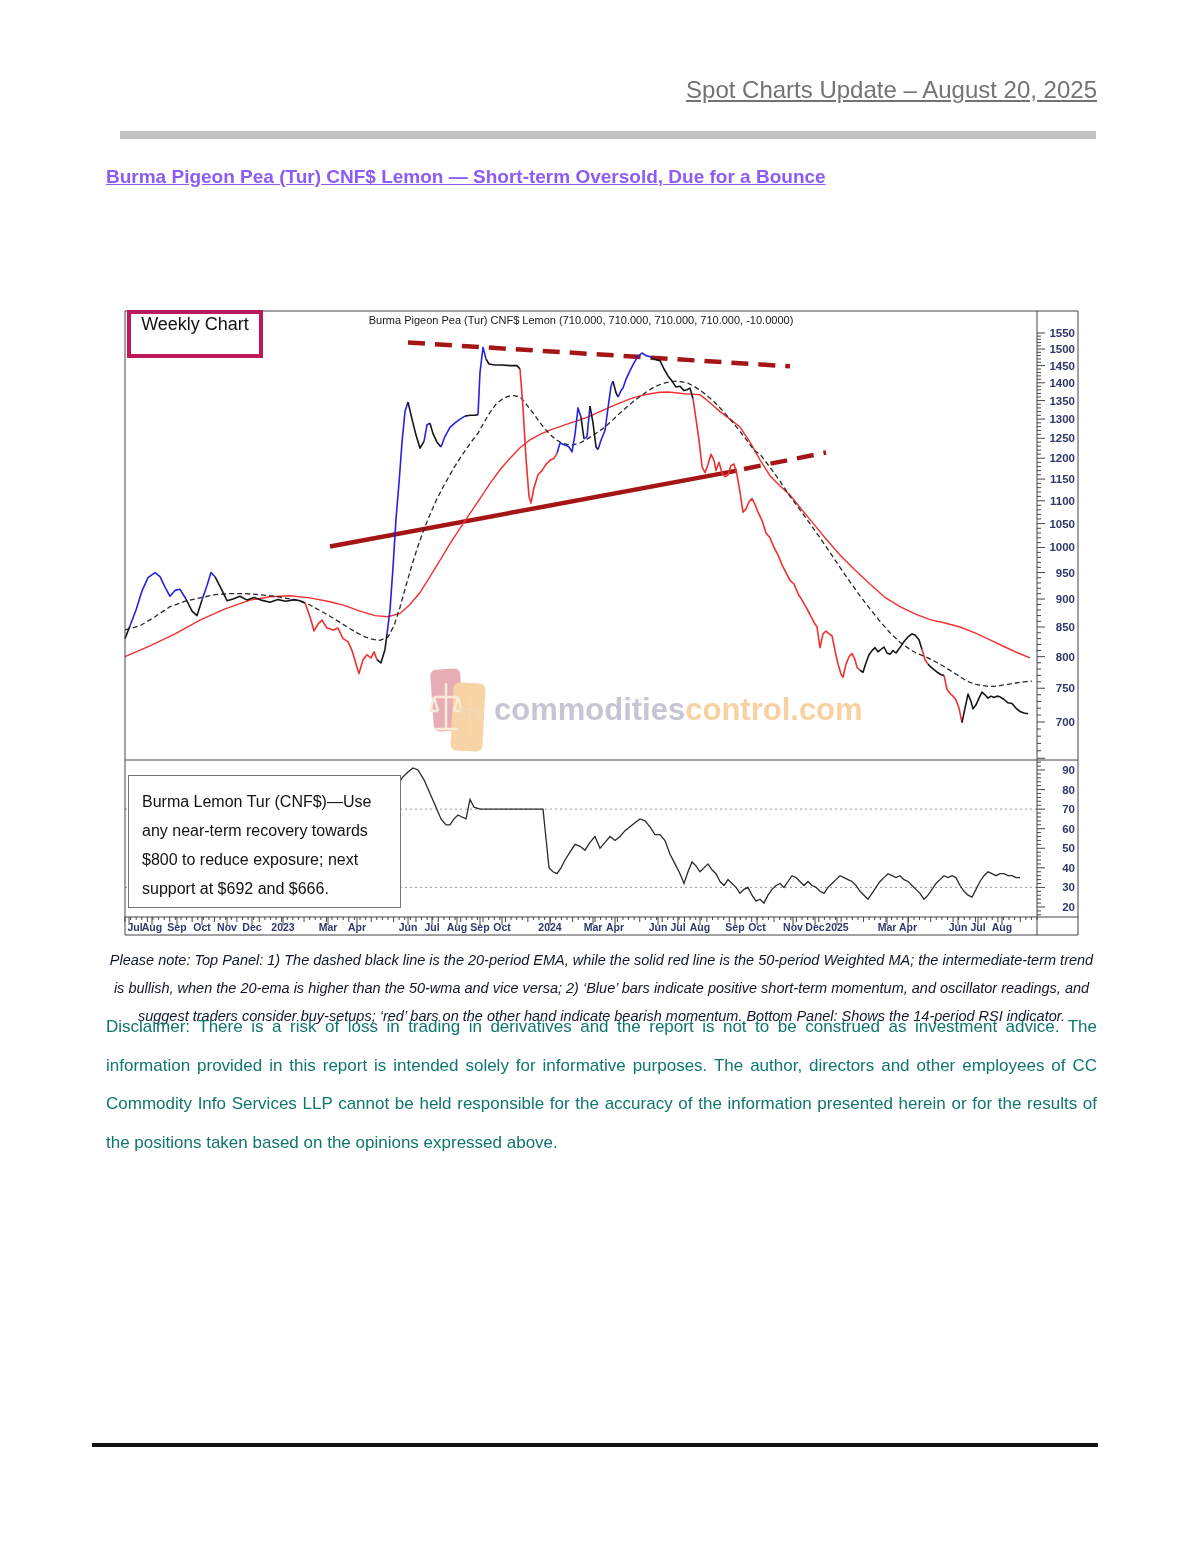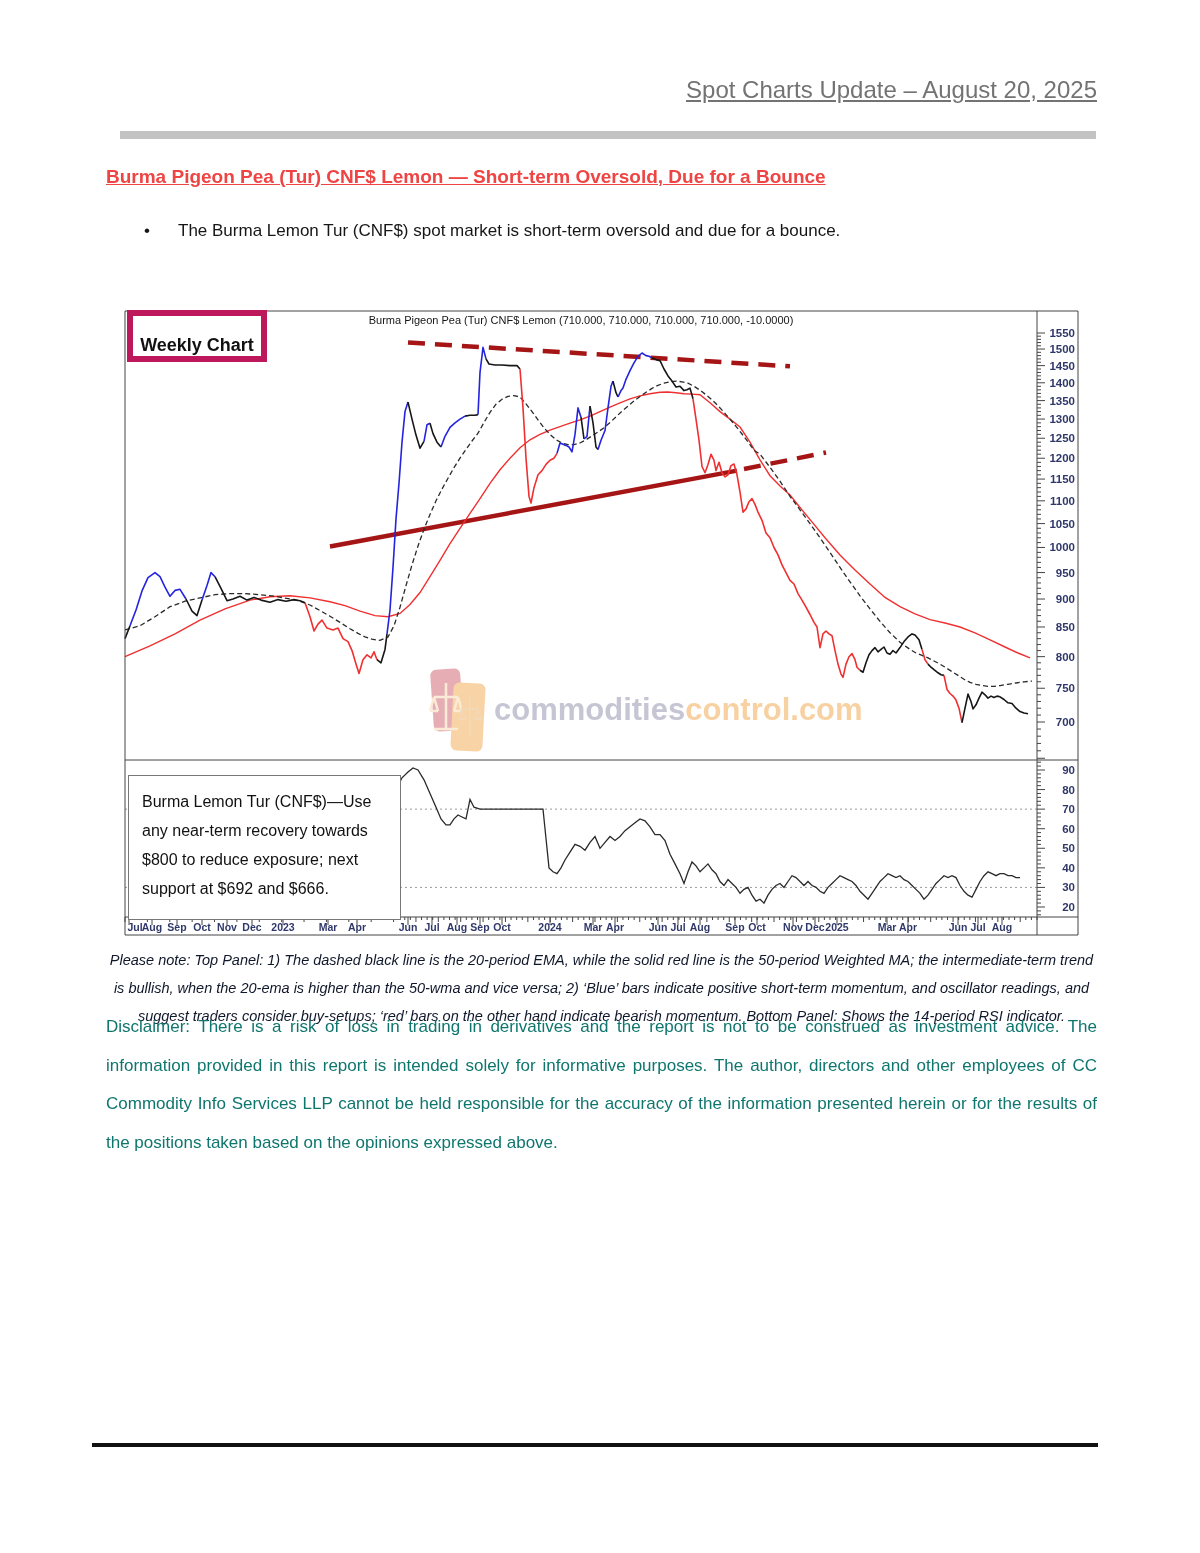--- a/index.html
+++ b/index.html
@@ -1,45 +1,44 @@
 <!DOCTYPE html>
 <html><head>
 <meta charset="utf-8">
 <style>
   html,body{margin:0;padding:0;background:#fff;}
   body{width:1200px;height:1553px;position:relative;font-family:"Liberation Sans",sans-serif;color:#1a1a1a;}
   .hdr{position:absolute;top:76px;left:0;width:1097px;text-align:right;font-size:24px;color:#737373;text-decoration:underline;}
   .hdr-bar{position:absolute;top:131px;left:120px;width:976px;height:8px;background:#c3c3c3;}
-  .heading{position:absolute;top:166px;left:106px;width:1000px;font-size:19px;font-weight:bold;text-decoration:underline;color:#ef4444;}
+  .heading{position:absolute;top:166px;left:106px;width:1000px;font-size:19px;font-weight:bold;text-decoration:underline;color:#8b5cf6;}
   .bullets{position:absolute;top:214px;left:140px;width:960px;margin:0;padding:0;list-style:none;}
   .bullets li{font-size:17px;line-height:34px;color:#161616;padding-left:38px;position:relative;}
   .bullets li:before{content:"•";position:absolute;left:4px;top:0;font-size:17px;}
   .chart-wrap{position:absolute;left:123px;top:308px;width:960px;height:633px;background:#fff;}
   .chart-wrap svg{position:absolute;left:0;top:0;}
-  .wk-box{position:absolute;left:4px;top:2px;width:128px;height:40px;border:6px solid #be185d;background:#fff;display:flex;align-items:flex-end;justify-content:center;font-size:18px;color:#111;z-index:4;font-weight:bold;}
-  .anno-box{position:absolute;left:5px;top:467px;width:250px;height:112px;border:1px solid #777;background:#fff;padding:11px 8px 20px 13px;font-size:16px;line-height:29px;color:#111;z-index:4;}
+  .wk-box{position:absolute;left:4px;top:2px;width:128px;height:40px;border:4px solid #be185d;background:#fff;display:flex;align-items:flex-start;justify-content:center;font-size:18px;color:#111;z-index:4;}
+  .anno-box{position:absolute;left:5px;top:467px;width:250px;height:112px;border:1px solid #777;background:#fff;padding:11px 8px 8px 13px;font-size:16px;line-height:29px;color:#111;z-index:4;}
   .wm{position:absolute;left:303px;top:356px;width:372px;height:92px;opacity:0.5;z-index:2;display:flex;align-items:center;}
   .wm-logo{position:relative;width:62px;height:86px;flex:0 0 auto;}
   .wm-r1{position:absolute;left:6px;top:2px;width:30px;height:62px;background:#cf5f6c;border-radius:6px;transform:rotate(-4deg);}
   .wm-r2{position:absolute;left:26px;top:16px;width:32px;height:68px;background:#f2a94f;border-radius:6px;transform:rotate(3deg);}
   .wm-text{font-size:31px;font-weight:bold;letter-spacing:0;white-space:nowrap;margin-left:6px;}
   .wm-t1{color:#8f8ca8;}
   .wm-t2{color:#f0a445;}
   .note{position:absolute;top:946px;left:106px;width:991px;text-align:center;font-style:italic;font-size:14.5px;line-height:28px;color:#0f172a;}
   .disc{position:absolute;top:1008px;left:106px;width:991px;font-size:17px;line-height:38.5px;text-align:justify;color:#0f766e;}
   .bottom-rule{position:absolute;top:1443px;left:92px;width:1006px;height:4px;background:#111;}
 </style>
 </head>
 <body>
 
 <div class="hdr">Spot Charts Update – August 20, 2025</div>
 <div class="hdr-bar"></div>
 <div class="heading">Burma Pigeon Pea (Tur) CNF$ Lemon — Short-term Oversold, Due for a Bounce</div>
 <ul class="bullets">
-  <li>The Burma Lemon Tur (CNF$) spot market is short-term oversold and due for a bounce.</li>
 </ul>
 
 <div class="chart-wrap">
   <svg id="chartsvg" width="960" height="633">
       <line x1="2" y1="501.14" x2="914" y2="501.14" stroke="#9a9a9a" stroke-width="1" stroke-dasharray="2 3"></line>
       <line x1="2" y1="579.42" x2="914" y2="579.42" stroke="#9a9a9a" stroke-width="1" stroke-dasharray="2 3"></line>
       <line x1="285" y1="34.56417429100884" x2="667" y2="58.310946811179406" stroke="#a51515" stroke-width="4.5" stroke-linecap="butt" stroke-dasharray="17 10"></line>
       <line x1="207" y1="238.48291272134705" x2="614" y2="162.63064303397485" stroke="#a51515" stroke-width="4.5" stroke-linecap="butt"></line>
       <line x1="621" y1="160.9605003183616" x2="703" y2="144.56528707876794" stroke="#a51515" stroke-width="4.5" stroke-linecap="butt" stroke-dasharray="17 10"></line>
       <polyline points="2.0,348.7 27.0,337.8 52.0,325.9 77.0,312.1 102.0,300.9 127.0,292.1 147.0,288.8 167.0,287.8 187.0,289.9 207.0,293.7 222.0,297.6 237.0,303.1 252.0,307.6 265.0,308.7 277.0,305.4 287.0,296.5 297.0,284.5 307.0,268.7 317.0,252.4 327.0,235.6 337.0,220.3 347.0,205.4 357.0,190.6 367.0,175.3 377.0,161.8 387.0,150.2 397.0,139.8 407.0,131.8 417.0,126.4 427.0,122.1 437.0,118.7 447.0,115.2 457.0,111.8 467.0,108.1 477.0,103.6 487.0,99.2 497.0,94.8 507.0,90.8 517.0,87.9 527.0,85.8 537.0,84.3 545.0,84.0 553.0,84.7 561.0,85.8 569.0,86.1 577.0,86.8 587.0,94.8 597.0,103.6 607.0,111.1 617.0,119.0 627.0,134.2 637.0,151.9 647.0,167.7 657.0,177.9 667.0,187.1 677.0,199.5 690.0,215.1 702.0,229.8 717.0,246.9 732.0,262.0 747.0,276.0 762.0,289.4 777.0,298.7 792.0,305.9 807.0,311.6 822.0,315.0 837.0,319.0 852.0,324.8 867.0,331.8 882.0,339.0 895.0,345.0 907.0,349.9" fill="none" stroke="#f03030" stroke-width="1.4"></polyline>

